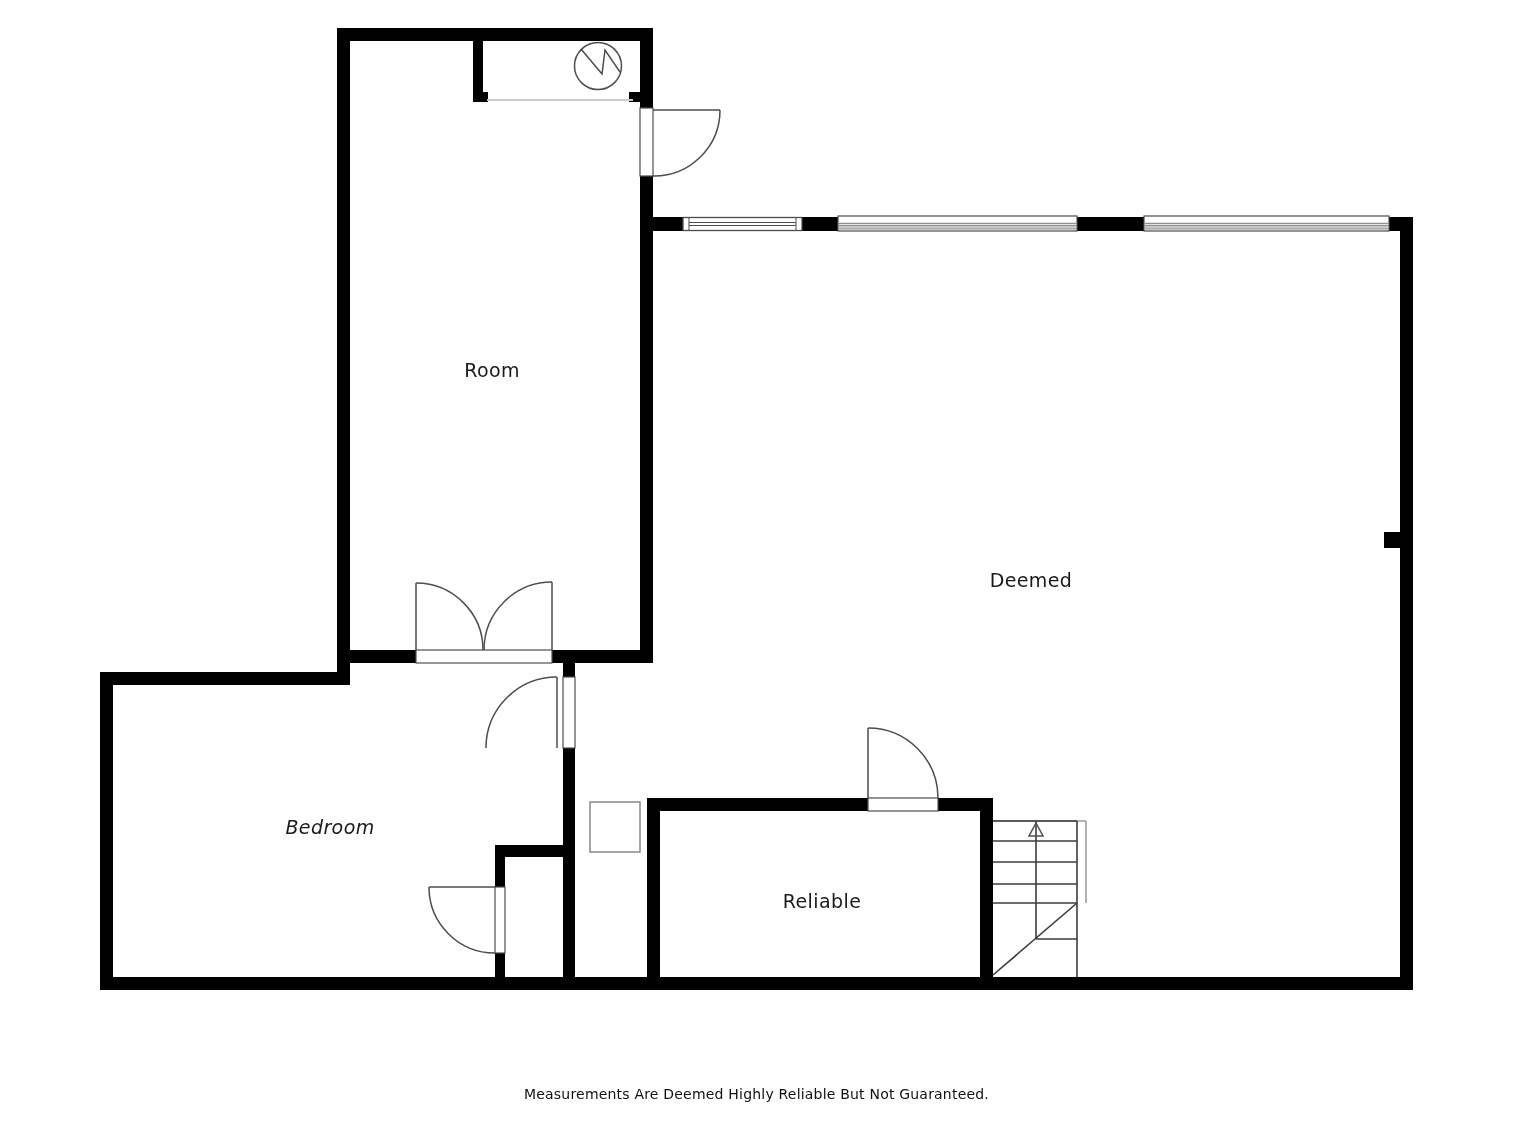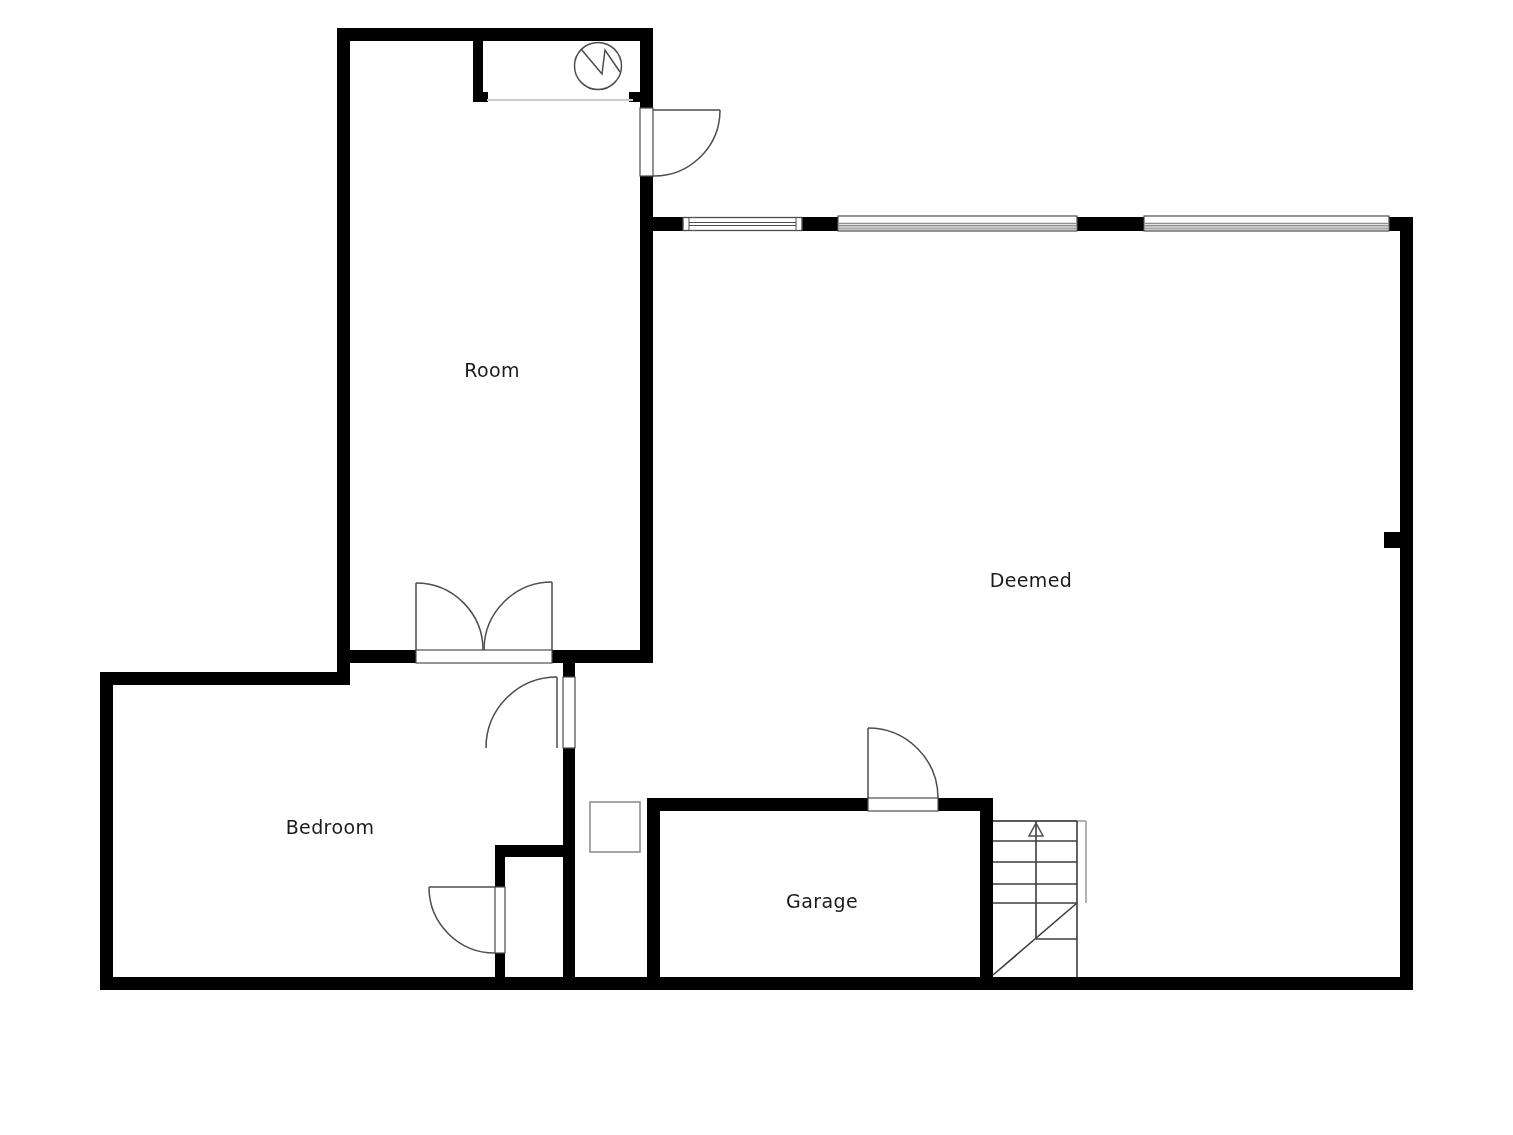--- a/index.html
+++ b/index.html
@@ -149,16 +149,17 @@
       <line class="stair-line" x1="1077" y1="821" x2="1077" y2="977"></line>
       <line class="stair-line" x1="1036" y1="821" x2="1036" y2="939"></line>
       <line class="stair-line" x1="1036" y1="939" x2="1077" y2="939"></line>
       <line class="stair-line" x1="993" y1="975" x2="1077" y2="903"></line>
       <path class="symbol-line" d="M1036,823 L1029,836 L1043,836 Z"></path>
     </g>
   </svg>
 
   <div class="room-label" style="left:492px; top:370px;">Room</div>
   <div class="room-label" style="left:1031px; top:580px;">Deemed</div>
-  <div class="room-label" style="left:330px; top:827px;">Bedroom</div>
-  <div class="room-label" style="left:822px; top:901px;">Garage</div>
+  <div class="room-label" style="left:330px; top:827px;font-style:italic;">Bedroom</div>
+  <div class="room-label" style="left:822px; top:901px;">Reliable</div>
 
+  <div class="disclaimer">Measurements Are Deemed Highly Reliable But Not Guaranteed.</div>
 </div>
 
 </body></html>

